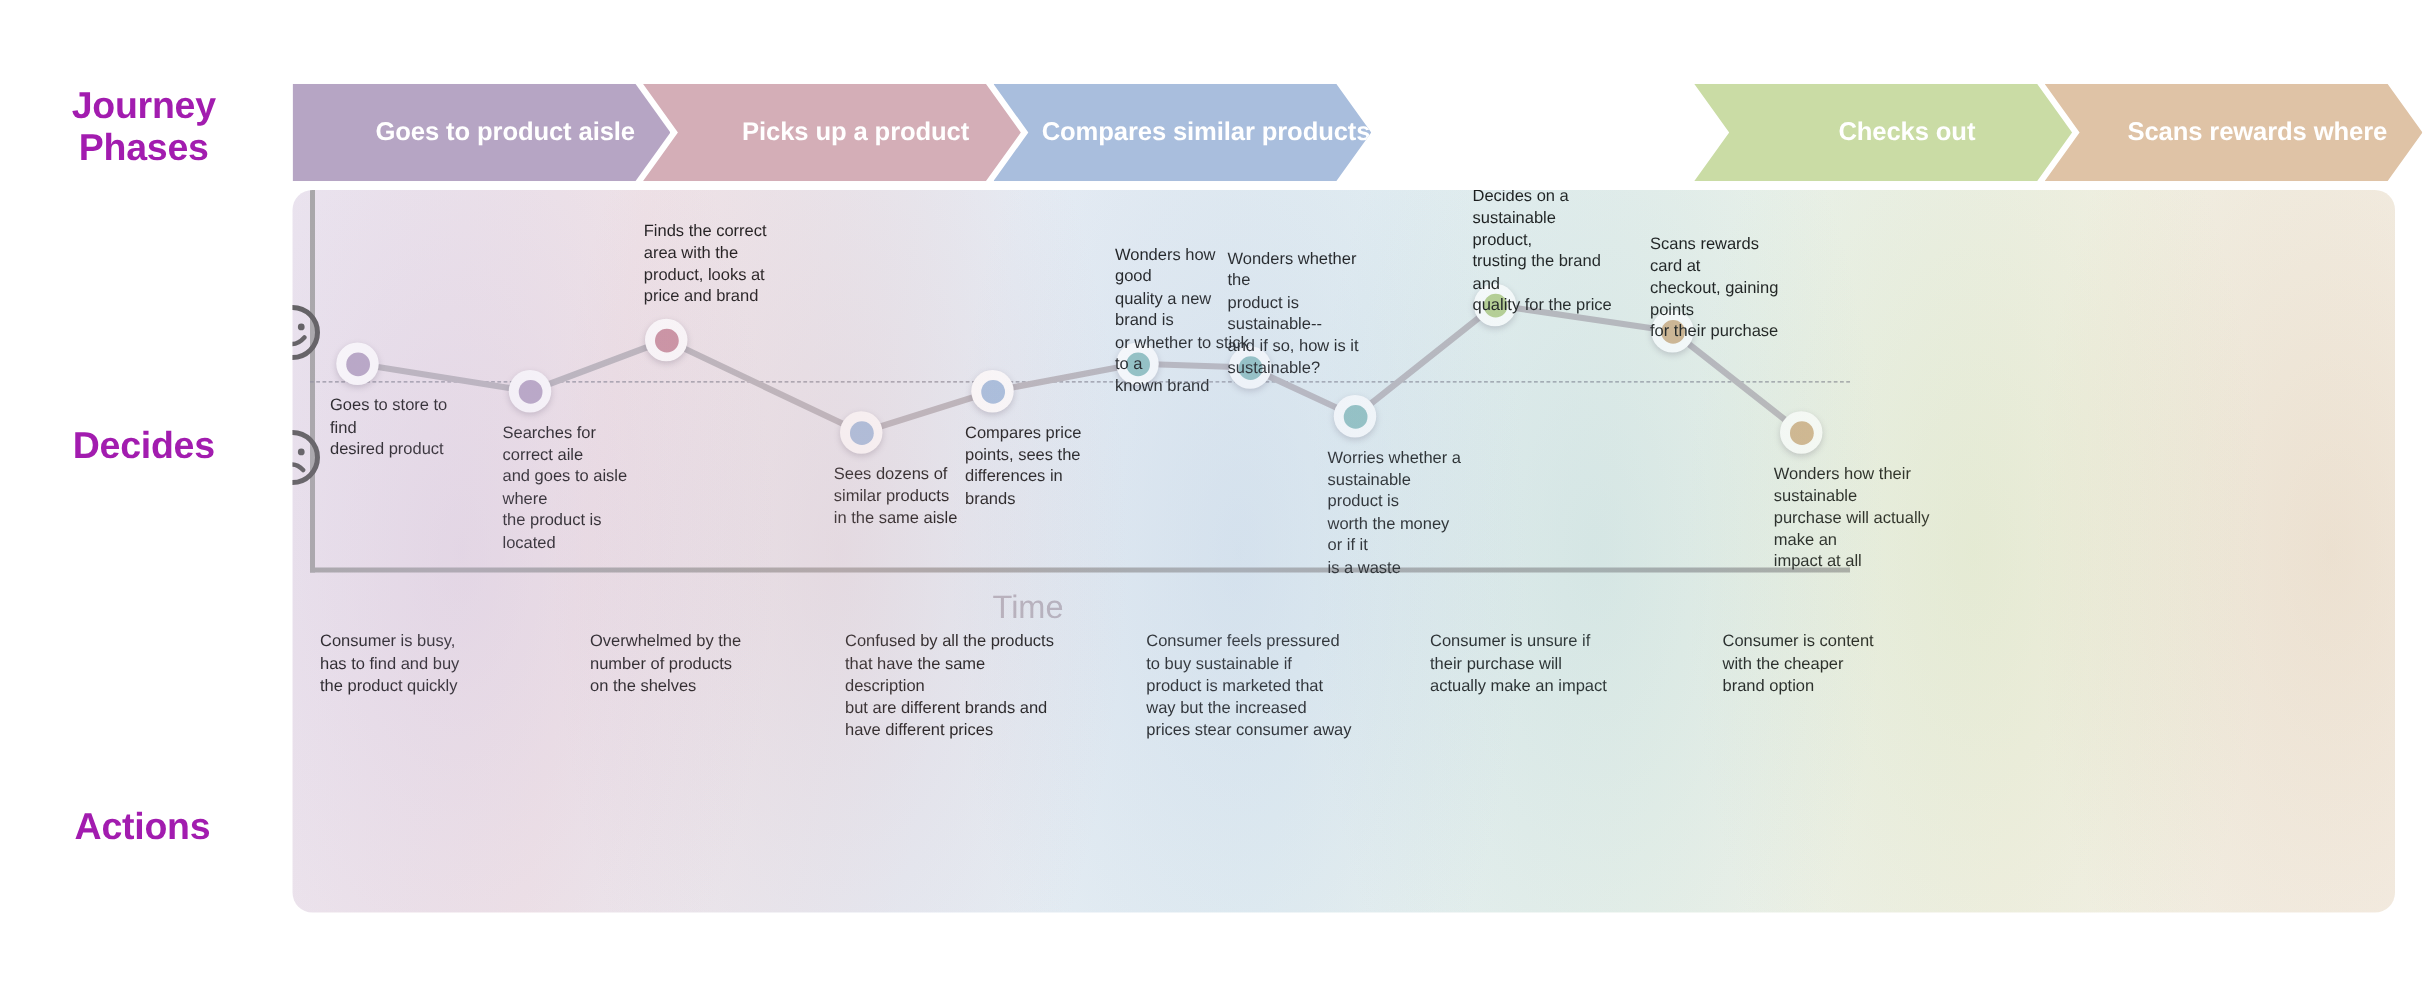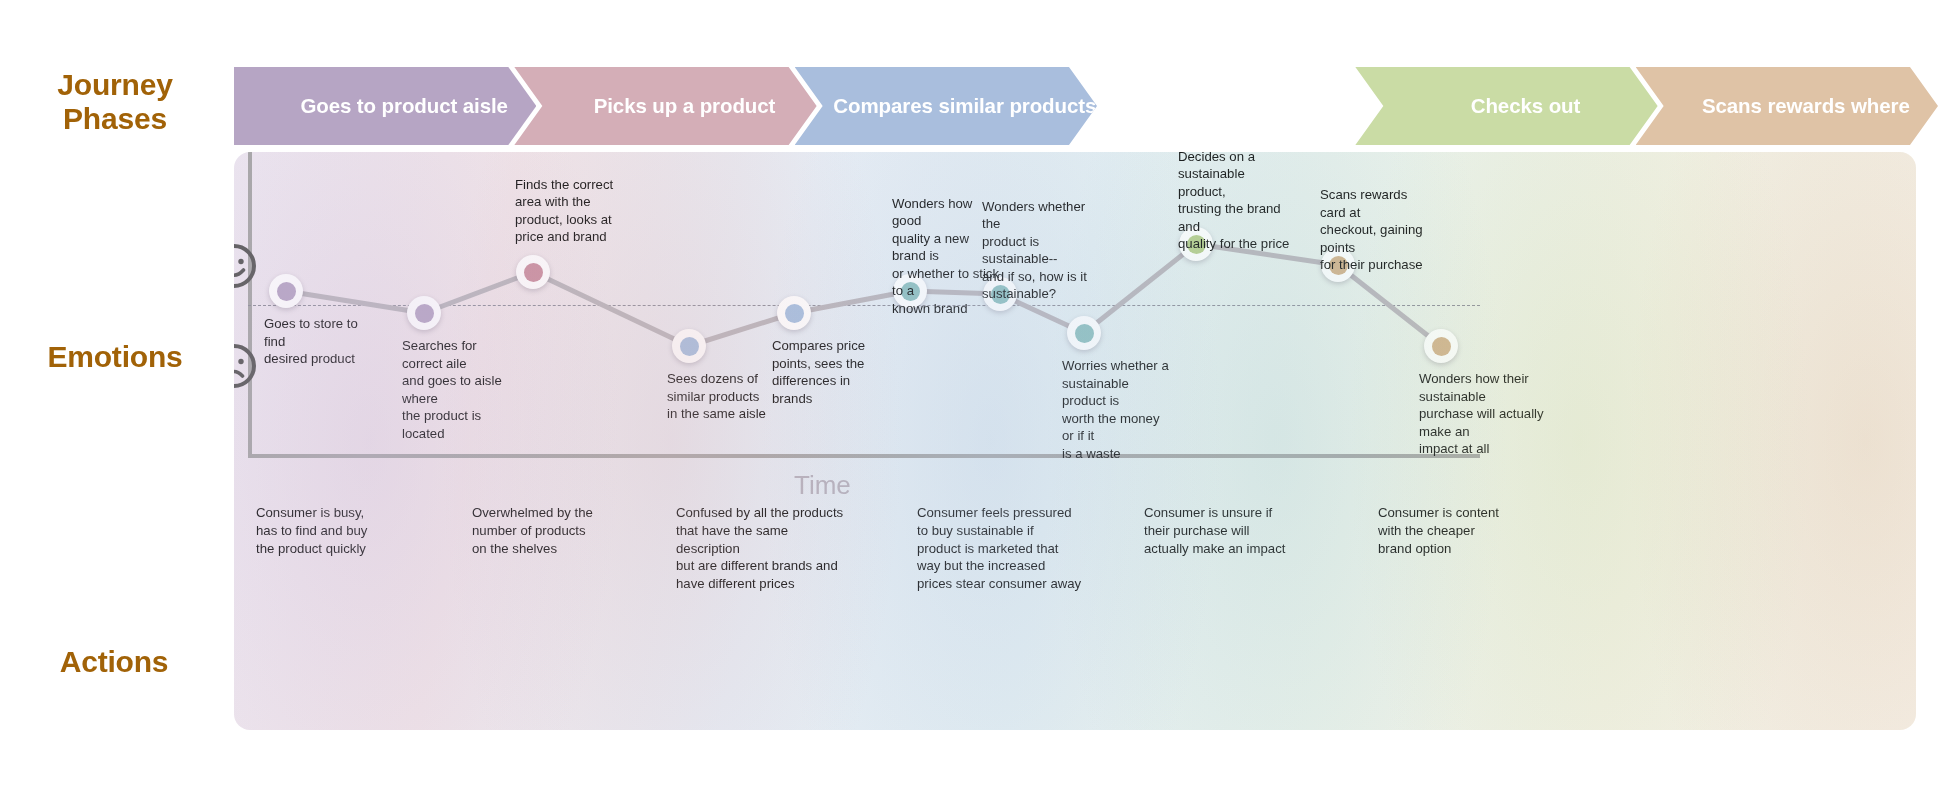--- a/index.html
+++ b/index.html
@@ -7,21 +7,21 @@
     width: 1945px; height: 795px;
     background: #ffffff;
     font-family: "Liberation Sans", sans-serif;
     overflow: hidden;
   }
   #root { position: relative; width: 1945px; height: 795px; }
 
   
   .row-label {
     position: absolute;
-    color: #a16207;
+    color: #a21caf;
     font-weight: bold;
     text-align: center;
     line-height: 1.12;
     letter-spacing: -0.2px;
   }
   #lbl-journey { left: 40px; top: 68px; width: 150px; font-size: 30px; }
   #lbl-actions { left: 40px; top: 340px; width: 150px; font-size: 30px; }
   #lbl-emotions { left: 35px; top: 645px; width: 158px; font-size: 30px; }
 
   
@@ -127,21 +127,21 @@
     white-space: pre-line;
   }
 </style>
 </head>
 <body>
 
 <div id="root">
 
   <div class="row-label" id="lbl-journey">Journey
 Phases</div>
-  <div class="row-label" id="lbl-actions">Emotions</div>
+  <div class="row-label" id="lbl-actions">Decides</div>
   <div class="row-label" id="lbl-emotions">Actions</div>
 
   <div id="phase-band">
       <div class="chevron" style="left: 0px; width: 302.333px; background: rgb(182, 165, 196); clip-path: polygon(0px 0px, calc(100% - 28px) 0px, 100% 50%, calc(100% - 28px) 100%, 0px 100%);">
         <span class="ch-label">Goes to product aisle</span>
       </div>
       <div class="chevron" style="left: 560.667px; width: 302.333px; background: rgb(169, 190, 221); clip-path: polygon(0px 0px, calc(100% - 28px) 0px, 100% 50%, calc(100% - 28px) 100%, 0px 100%, 28px 50%);">
         <span class="ch-label">Compares similar products</span>
       </div>
       <div class="chevron" style="left: 280.333px; width: 302.333px; background: rgb(212, 174, 183); clip-path: polygon(0px 0px, calc(100% - 28px) 0px, 100% 50%, calc(100% - 28px) 100%, 0px 100%, 28px 50%);">

